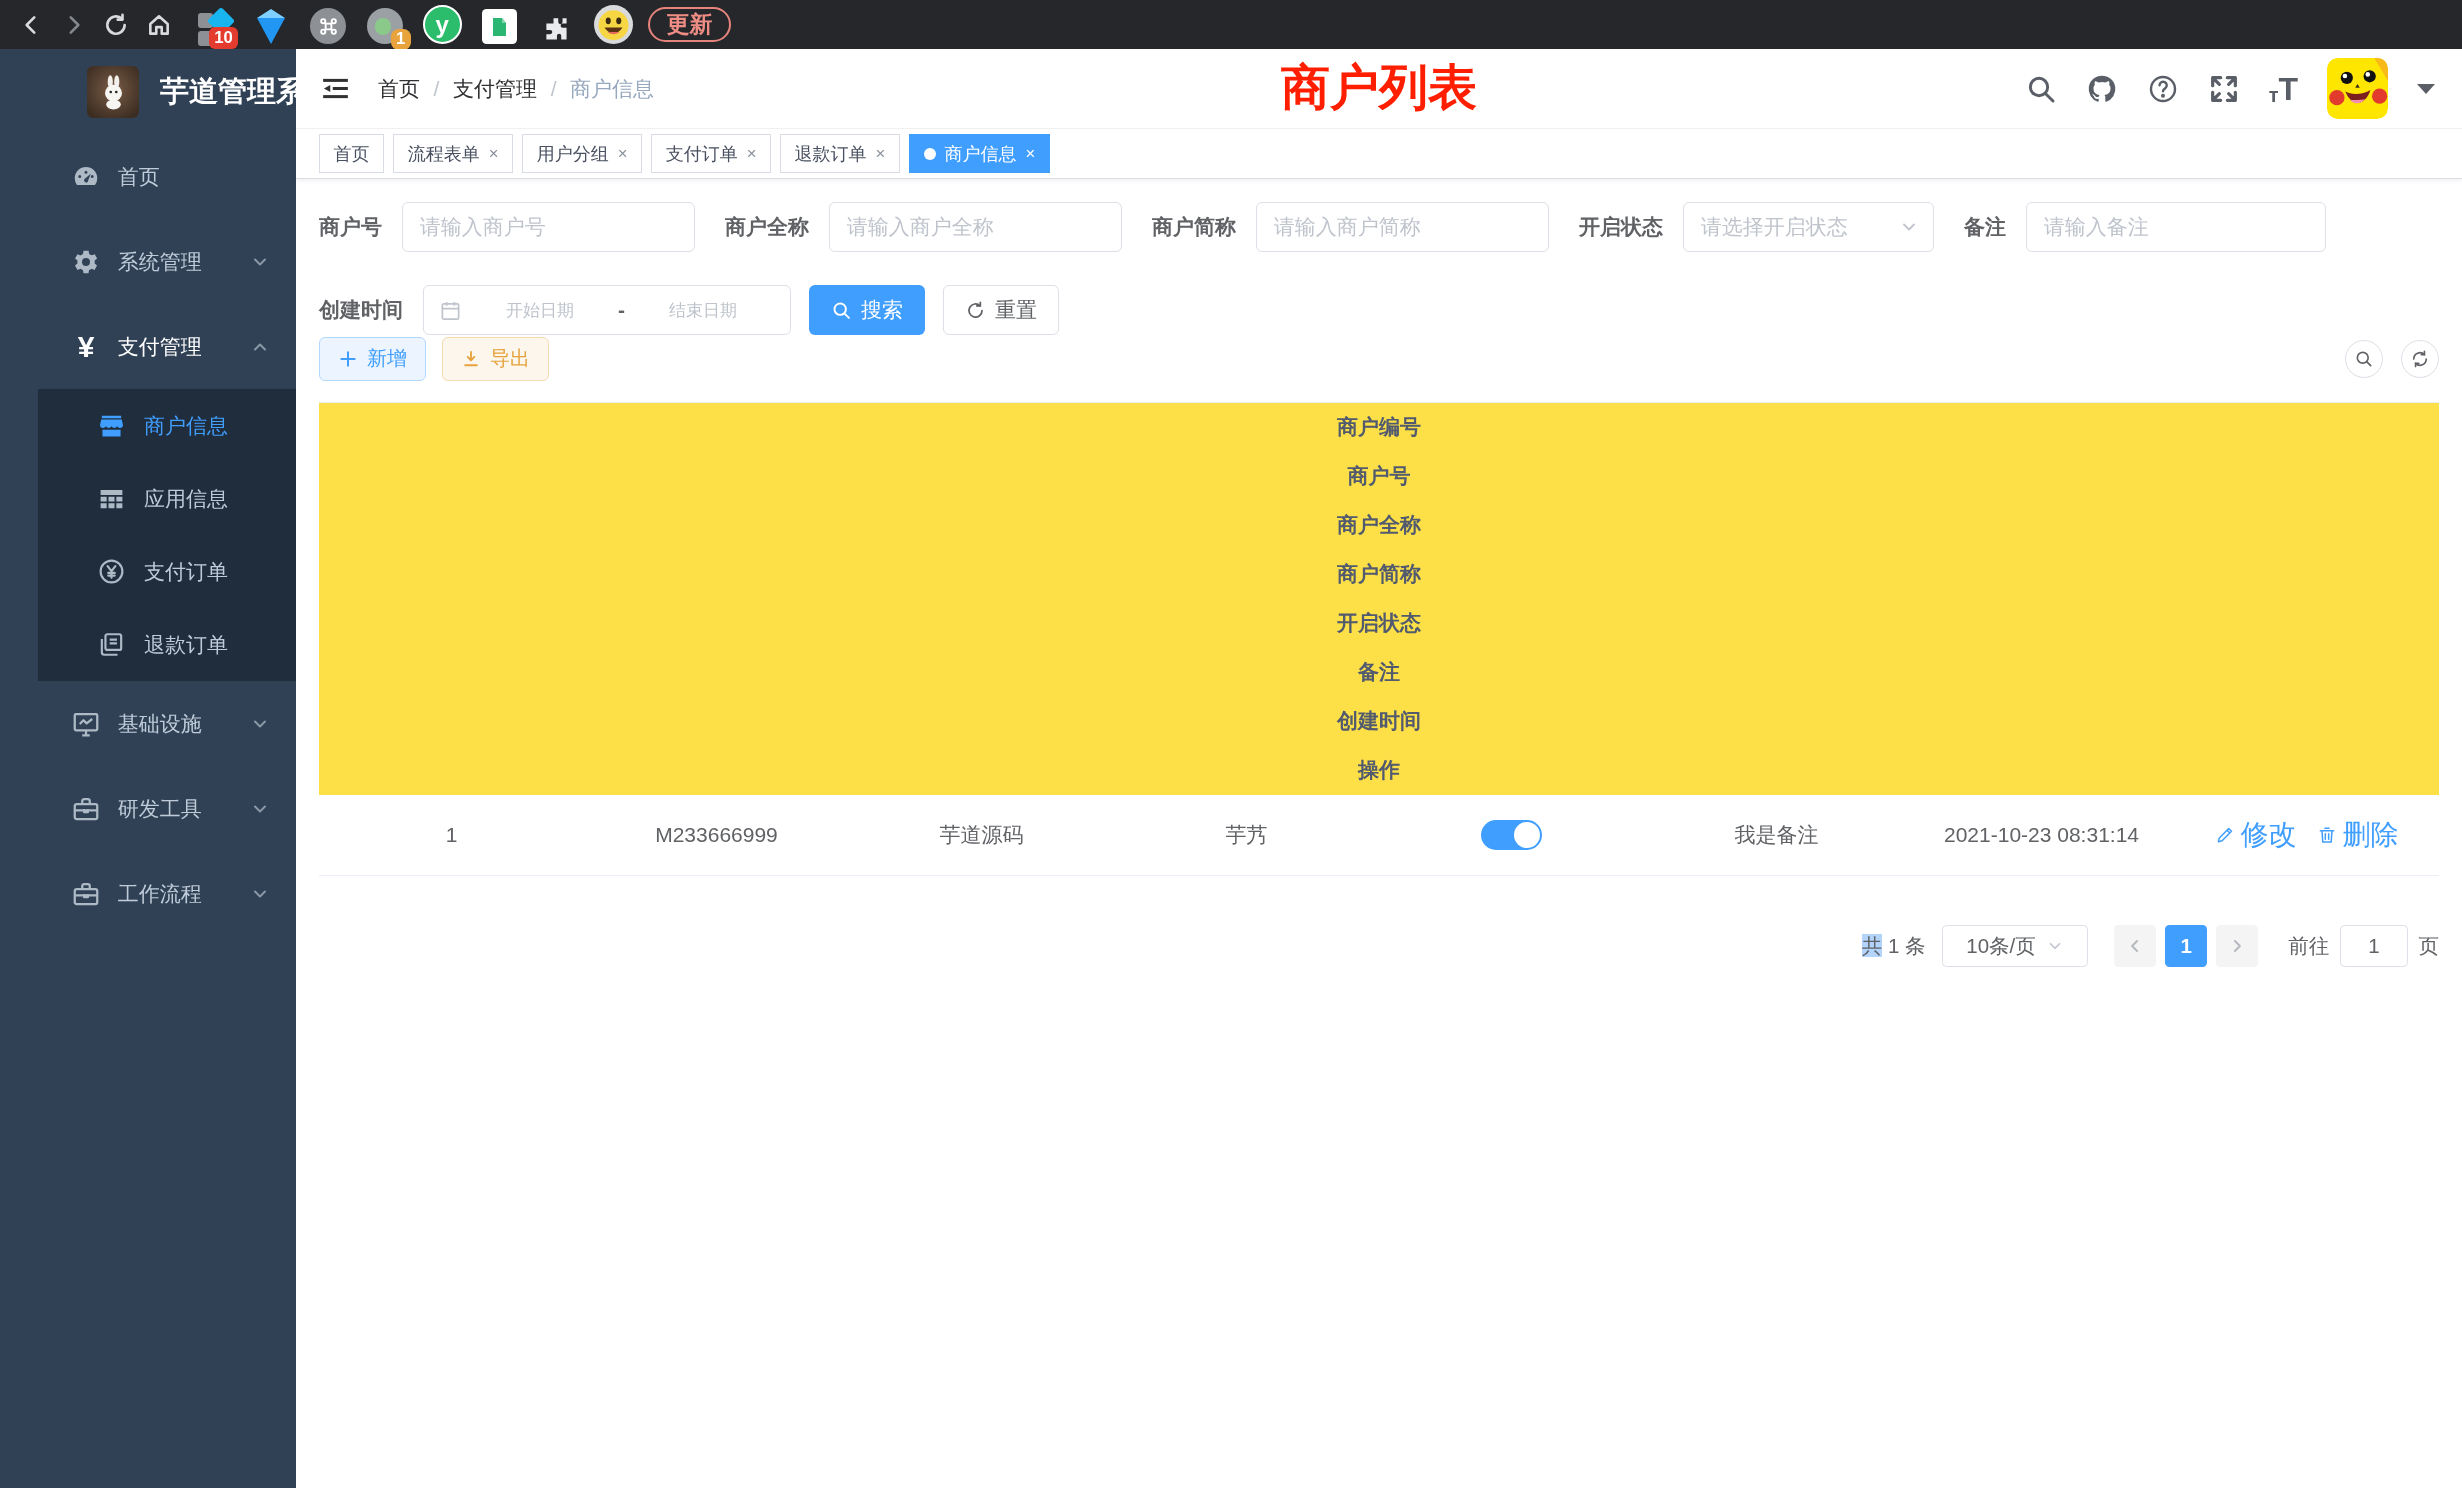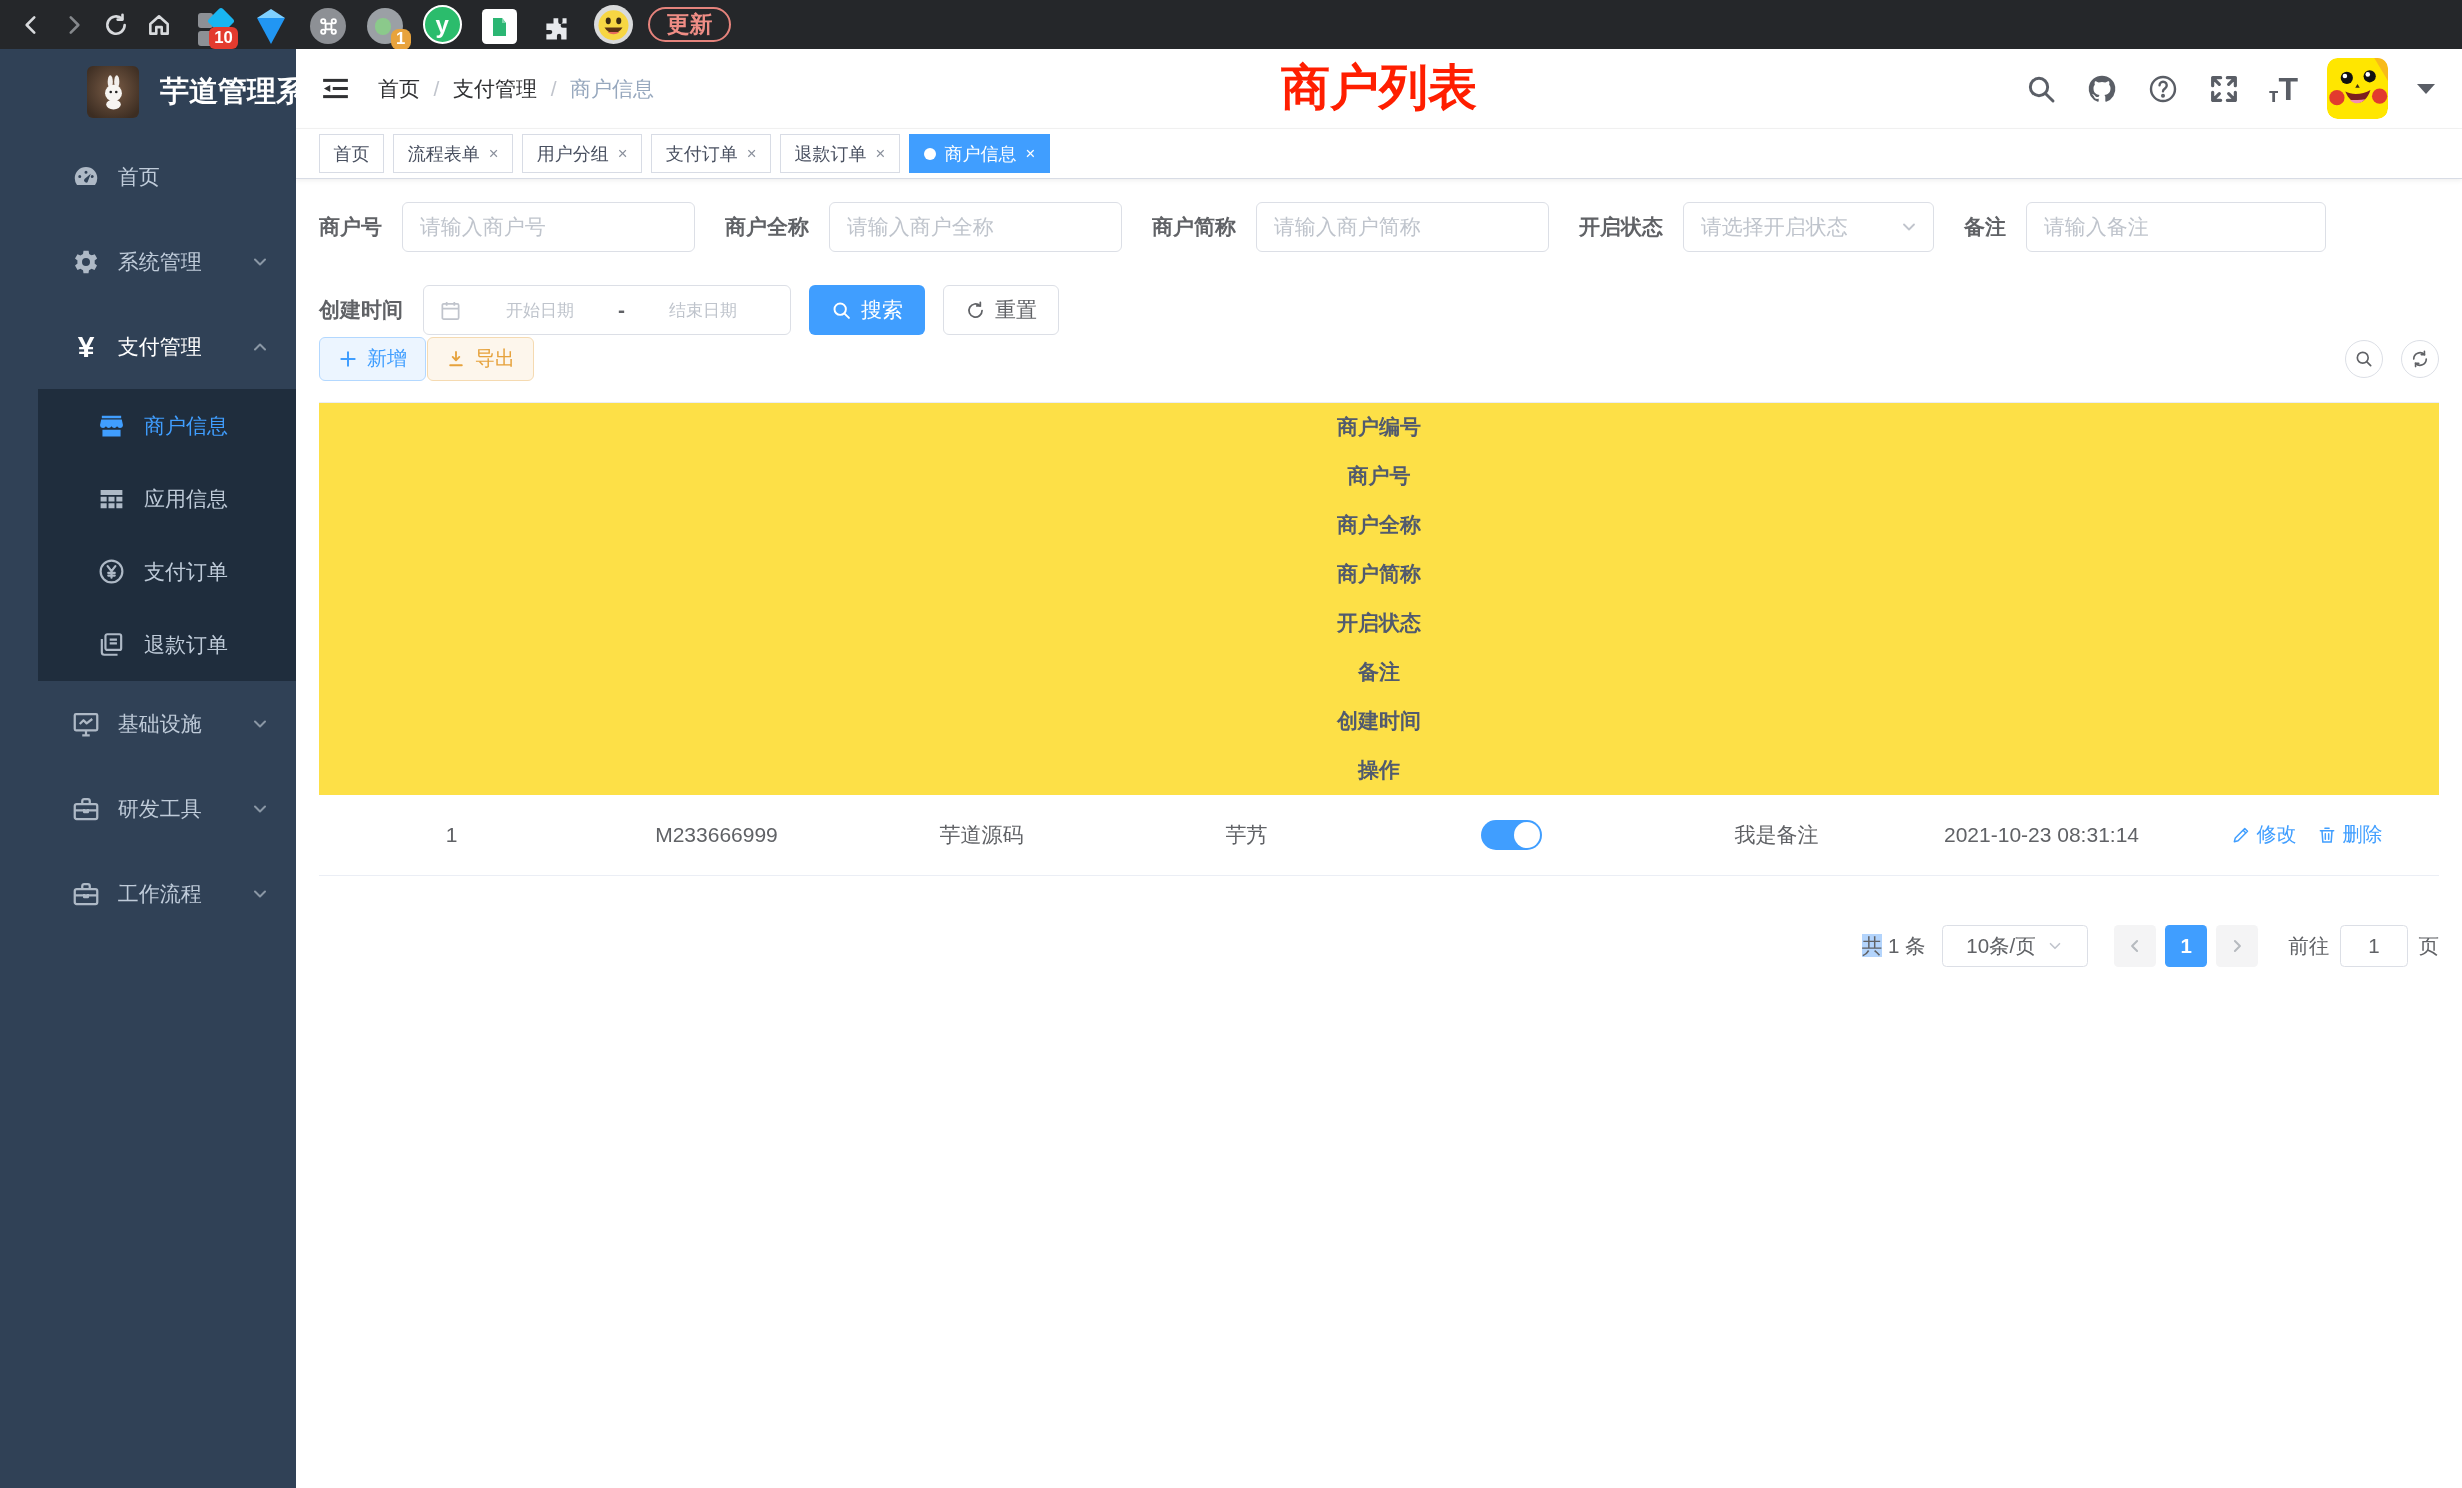--- a/index.html
+++ b/index.html
@@ -95,38 +95,38 @@
   .sel { position:relative; width:251px; }
   .sel .inp { width:100%; padding-right:45px; }
   .sel .chev { position:absolute; right:15px; top:15px; color:#c0c4cc; }
   .range { width:368px; height:50px; border:1.5px solid #dcdfe6; border-radius:6px; display:flex; align-items:center; padding:0 15px; gap:6px; }
   .range .ph { flex:1; text-align:center; font-size:17px; color:#bfc4cc; }
   .range .sep { color:#606266; font-size:21px; font-weight:600; }
   .btn { height:50px; display:inline-flex; align-items:center; gap:9px; padding:0 21px; border-radius:6px; font-size:21px;
     cursor:pointer; border:1.5px solid transparent; }
   .btn-primary { background:#409eff; color:#fff; }
   .btn-plain { background:#fff; border-color:#dcdfe6; color:#606266; }
-  .btn-sm { height:44px; font-size:20px; padding:0 18px; margin-right:1px; }
+  .btn-sm { height:44px; font-size:20px; padding:0 18px; margin-right:16px; }
   .btn-add { background:#ecf5ff; border-color:#b3d8ff; color:#409eff; }
   .btn-export { background:#fdf6ec; border-color:#f5dab1; color:#e6a23c; }
   .toolbar { display:flex; align-items:center; margin-bottom:21px; }
   .toolbar-right { margin-left:auto; display:flex; gap:18px; }
   .circ-btn { width:38px; height:38px; border-radius:50%; border:1.5px solid #dcdfe6; background:#fff; color:#606266;
     display:flex; align-items:center; justify-content:center; cursor:pointer; }
 
   
   .tbl { width:100%; border-top:1.5px solid #ebeef5; }
   .trow { display:flex; align-items:center; }
   .thead { background:#fde047;flex-direction:column; }
   .thead .cell { font-weight:700; color:#515a6e; height:49px; }
   .cell { width:12.5%; display:flex; align-items:center; justify-content:center; font-size:21px; color:#606266; height:80px; }
   .tbody .trow { border-bottom:1.5px solid #ebeef5; }
   .switch { width:61px; height:30px; border-radius:15px; background:#409eff; position:relative; cursor:pointer; }
   .switch .knob { position:absolute; right:2.3px; top:2.3px; width:26px; height:26px; border-radius:50%; background:#fff; }
-  .link { color:#409eff; font-size:20px; display:inline-flex; align-items:center; gap:6px; cursor:pointer; }
+  .link { color:#409eff; font-size:28px; display:inline-flex; align-items:center; gap:6px; cursor:pointer; }
   .link + .link { margin-left:20px; }
 
   
   .pager { display:flex; align-items:center; justify-content:flex-end; margin-top:49px; font-size:20.5px; color:#606266; }
   .pg-total { margin-right:16.7px; }
   .hl { background:#b3d4fc; }
   .pg-size { position:relative; width:146px; height:42px; border:1.5px solid #dcdfe6; border-radius:4.5px; display:flex; align-items:center;
     justify-content:center; gap:10.6px; color:#606266; cursor:pointer; margin-right:26px; }
   .pg-btn { width:42px; height:42px; border-radius:4.5px; background:#f4f4f5; color:#b6babf; display:flex; align-items:center;
     justify-content:center; cursor:pointer; }

